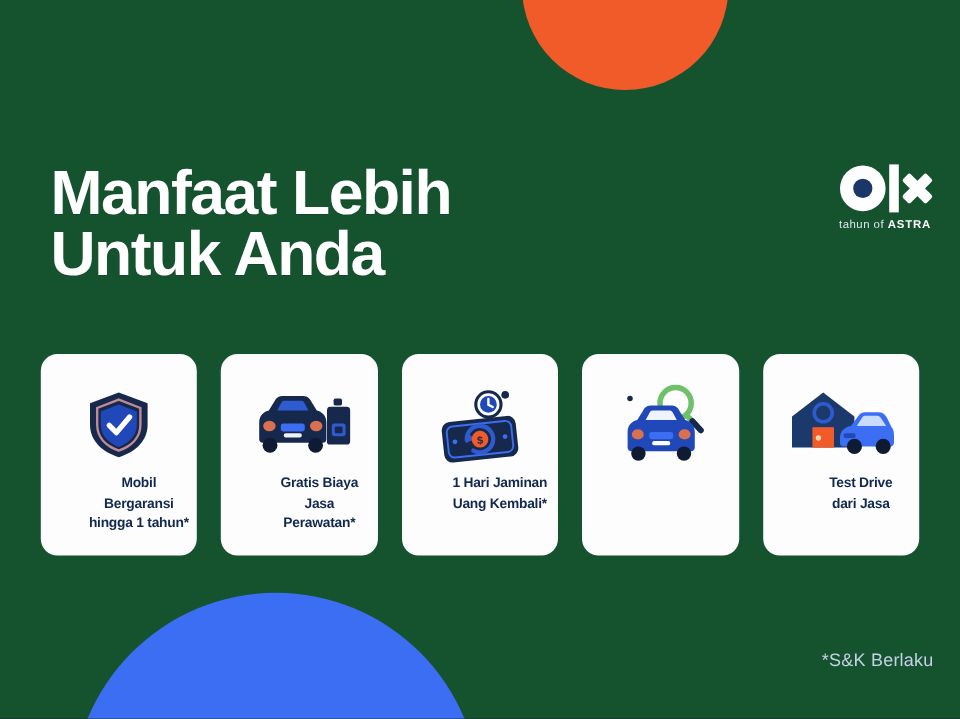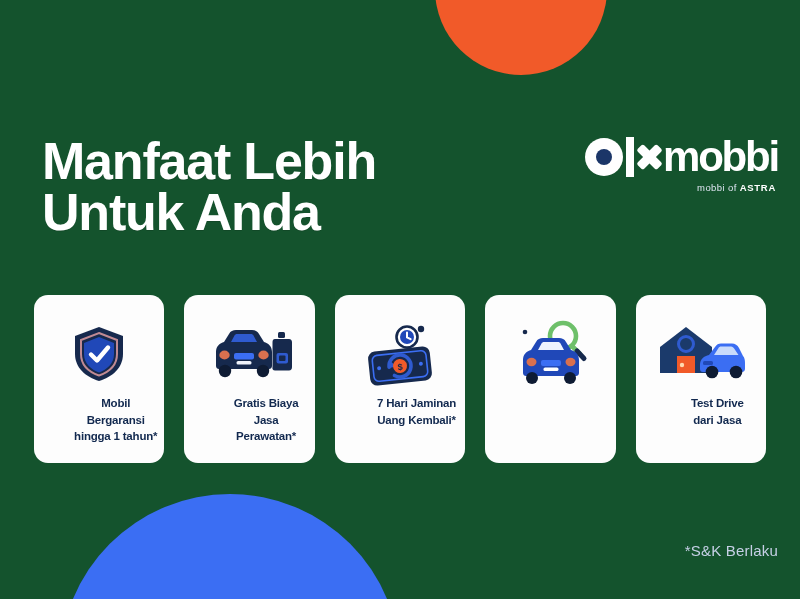--- a/index.html
+++ b/index.html
@@ -181,23 +181,22 @@
   <div class="deco" id="circle-blue"></div>
 
   <div id="headline">Manfaat Lebih
 Untuk Anda</div>
 
   <div id="logo-block">
     <div id="logo-wordmark">
       <span class="logo-o"></span>
       <span class="logo-bar"></span>
       <span class="logo-x"></span>
-      <span class="logo-mobbi">mobbi</span>
-    </div>
-    <div id="logo-sub"><span>mobbi of </span><b>ASTRA</b></div>
+    </div>
+    <div id="logo-sub"><span>tahun of </span><b>ASTRA</b></div>
   </div>
 
   <div id="cards">
 
     <div class="card">
       <div class="card-icon">
         <svg width="56" height="60" viewBox="0 0 56 60">
           <path d="M28 3 L52 12 V30 C52 44 41 53 28 57 C15 53 4 44 4 30 V12 Z" fill="#16294d"></path>
           <path d="M28 9 L46 16 V30 C46 41 38 48 28 51.5 C18 48 10 41 10 30 V16 Z" fill="none" stroke="#c08a93" stroke-width="2"></path>
           <path d="M28 13 L43 19 V30 C43 39.5 36 45.5 28 48.5 C20 45.5 13 39.5 13 30 V19 Z" fill="#2048b8"></path>
@@ -246,21 +245,21 @@
             <rect x="14" y="32" width="54" height="26" rx="5" fill="none" stroke="#3b6ef3" stroke-width="1.6"></rect>
             <circle cx="20" cy="45" r="2" fill="#3b6ef3"></circle>
             <circle cx="62" cy="45" r="2" fill="#3b6ef3"></circle>
             <path d="M30 45 a11 11 0 1 1 4.5 8.8" fill="none" stroke="#2f5bd0" stroke-width="3.6" stroke-linecap="round"></path>
             <path d="M31 38 L29.5 46 L37 45.2 Z" fill="#2f5bd0"></path>
             <circle cx="41" cy="45" r="7" fill="#f15a29"></circle>
             <text x="41" y="49" font-family="Liberation Sans, sans-serif" font-size="9" font-weight="bold" fill="#16294d" text-anchor="middle">$</text>
           </g>
         </svg>
       </div>
-      <div class="card-label">7 Hari Jaminan
+      <div class="card-label">1 Hari Jaminan
 Uang Kembali*</div>
     </div>
 
     <div class="card">
       <div class="card-icon">
         <svg width="78" height="70" viewBox="0 0 78 70">
           <circle cx="14" cy="13" r="2.3" fill="#16294d"></circle>
 
           <circle cx="52" cy="17" r="13" fill="none" stroke="#6ec06a" stroke-width="4.6"></circle>
           <path d="M61.5 27.5 L69 35" stroke="#6ec06a" stroke-width="4.6" stroke-linecap="round"></path>

